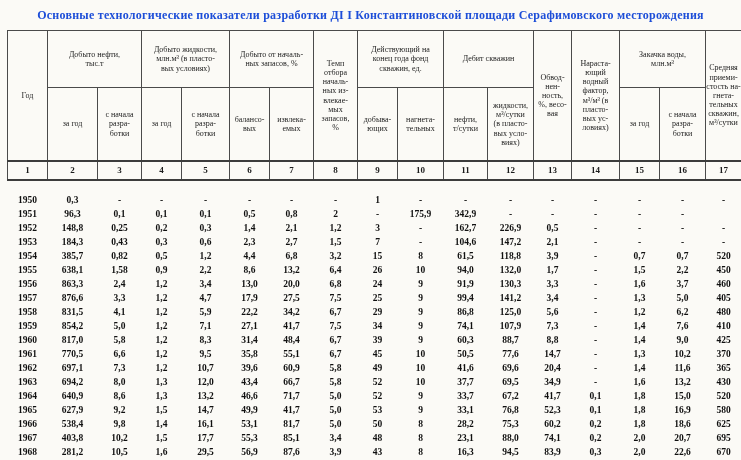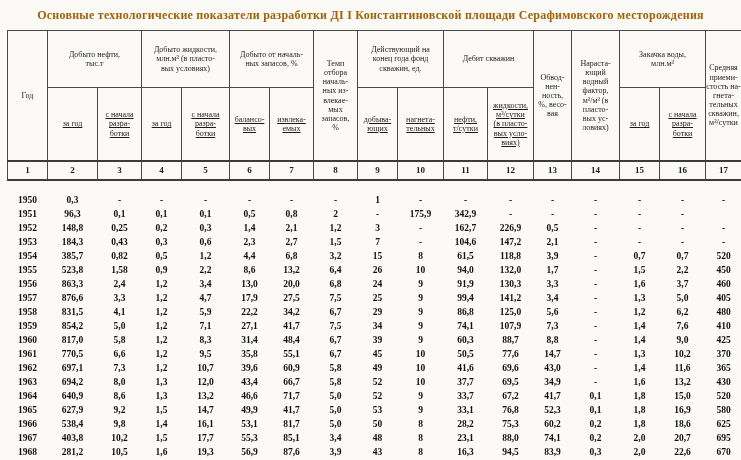--- a/index.html
+++ b/index.html
@@ -11,41 +11,41 @@
     color: #161616;
   }
   .sheet { width: 741px; height: 460px; position: relative; }
   .title {
     padding-top: 8px;
     text-align: center;
     font-weight: bold;
     font-size: 12px;
     letter-spacing: 0.25px;
     white-space: nowrap;
-    color: #a16207;
+    color: #1d4ed8;
   }
   table.main {
     border-collapse: collapse;
     table-layout: fixed;
     width: 731px;
     margin: 7px 0 0 7px;
   }
   thead th {
     border: 1px solid #4a4a4a;
     font-weight: normal;
     font-size: 8px;
     line-height: 1.15;
     padding: 1px 0;
     text-align: center;
     vertical-align: middle;
     white-space: pre-line;
     color: #1c1c1c;
   }
   thead tr.group-row th { height: 54px; }
-  thead tr.sub-row th { height: 70px; text-decoration: underline; }
+  thead tr.sub-row th { height: 70px; }
   thead tr.num-row th {
     height: 15px;
     font-weight: bold;
     font-size: 9px;
     border-top: 2px solid #3c3c3c;
     border-bottom: 2px solid #3c3c3c;
     white-space: nowrap;
   }
   tbody td {
     border: none;
@@ -272,21 +272,21 @@
           <td>61,5</td>
           <td>118,8</td>
           <td>3,9</td>
           <td>-</td>
           <td>0,7</td>
           <td>0,7</td>
           <td>520</td>
         </tr>
         <tr>
           <td>1955</td>
-          <td>523,8</td>
+          <td>638,1</td>
           <td>1,58</td>
           <td>0,9</td>
           <td>2,2</td>
           <td>8,6</td>
           <td>13,2</td>
           <td>6,4</td>
           <td>26</td>
           <td>10</td>
           <td>94,0</td>
           <td>132,0</td>
@@ -416,21 +416,21 @@
           <td>7,3</td>
           <td>1,2</td>
           <td>10,7</td>
           <td>39,6</td>
           <td>60,9</td>
           <td>5,8</td>
           <td>49</td>
           <td>10</td>
           <td>41,6</td>
           <td>69,6</td>
-          <td>43,0</td>
+          <td>20,4</td>
           <td>-</td>
           <td>1,4</td>
           <td>11,6</td>
           <td>365</td>
         </tr>
         <tr>
           <td>1963</td>
           <td>694,2</td>
           <td>8,0</td>
           <td>1,3</td>
@@ -522,21 +522,21 @@
           <td>0,2</td>
           <td>2,0</td>
           <td>20,7</td>
           <td>695</td>
         </tr>
         <tr>
           <td>1968</td>
           <td>281,2</td>
           <td>10,5</td>
           <td>1,6</td>
-          <td>19,3</td>
+          <td>29,5</td>
           <td>56,9</td>
           <td>87,6</td>
           <td>3,9</td>
           <td>43</td>
           <td>8</td>
           <td>16,3</td>
           <td>94,5</td>
           <td>83,9</td>
           <td>0,3</td>
           <td>2,0</td>

